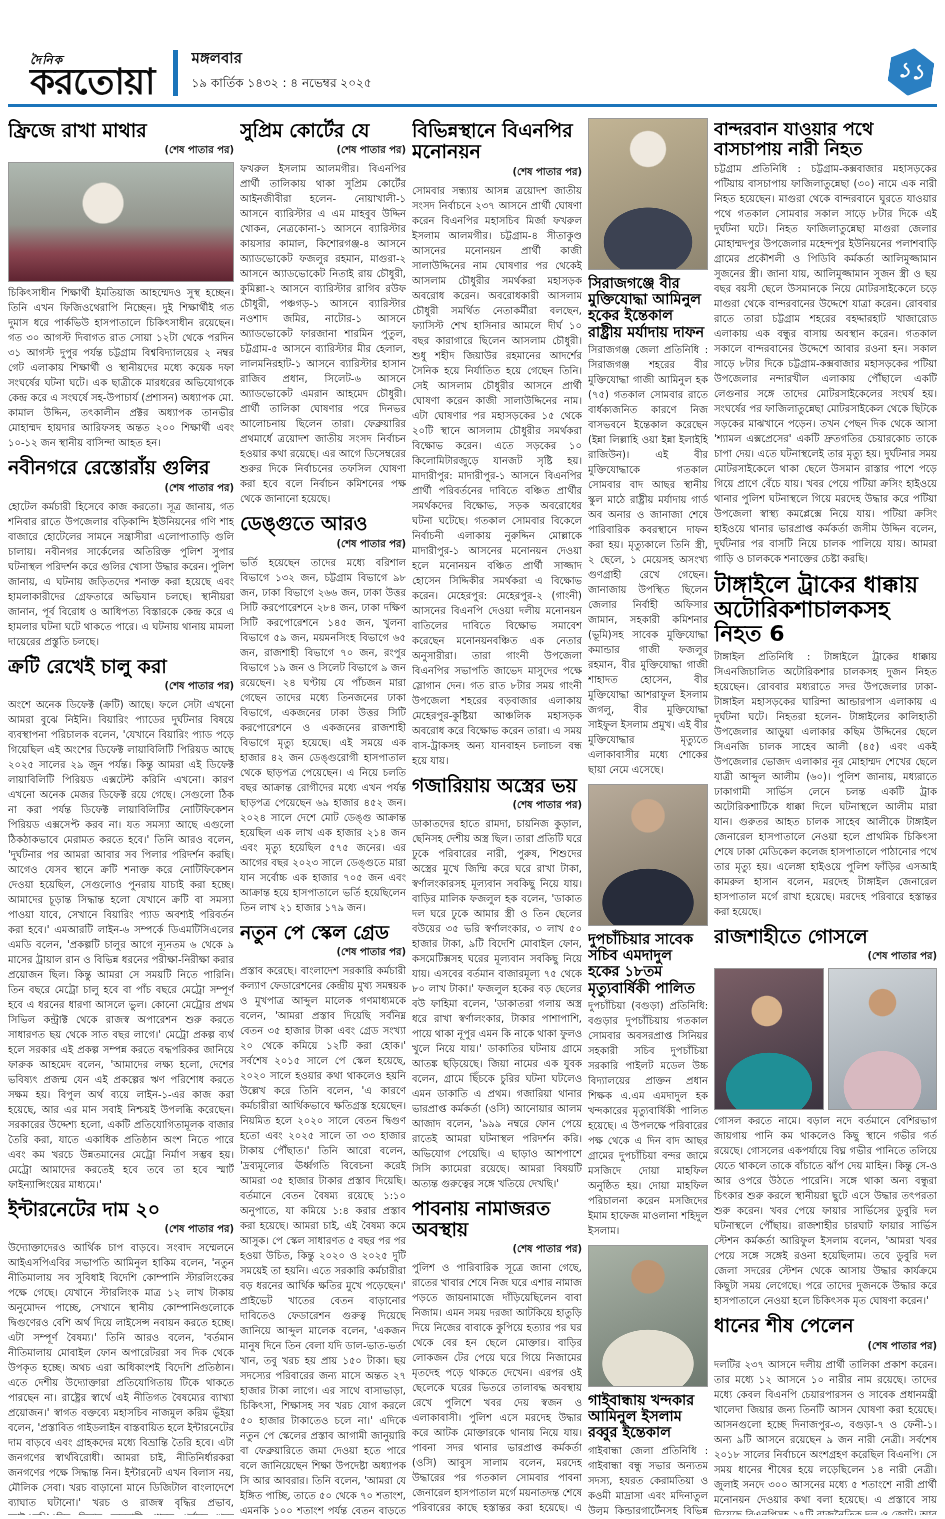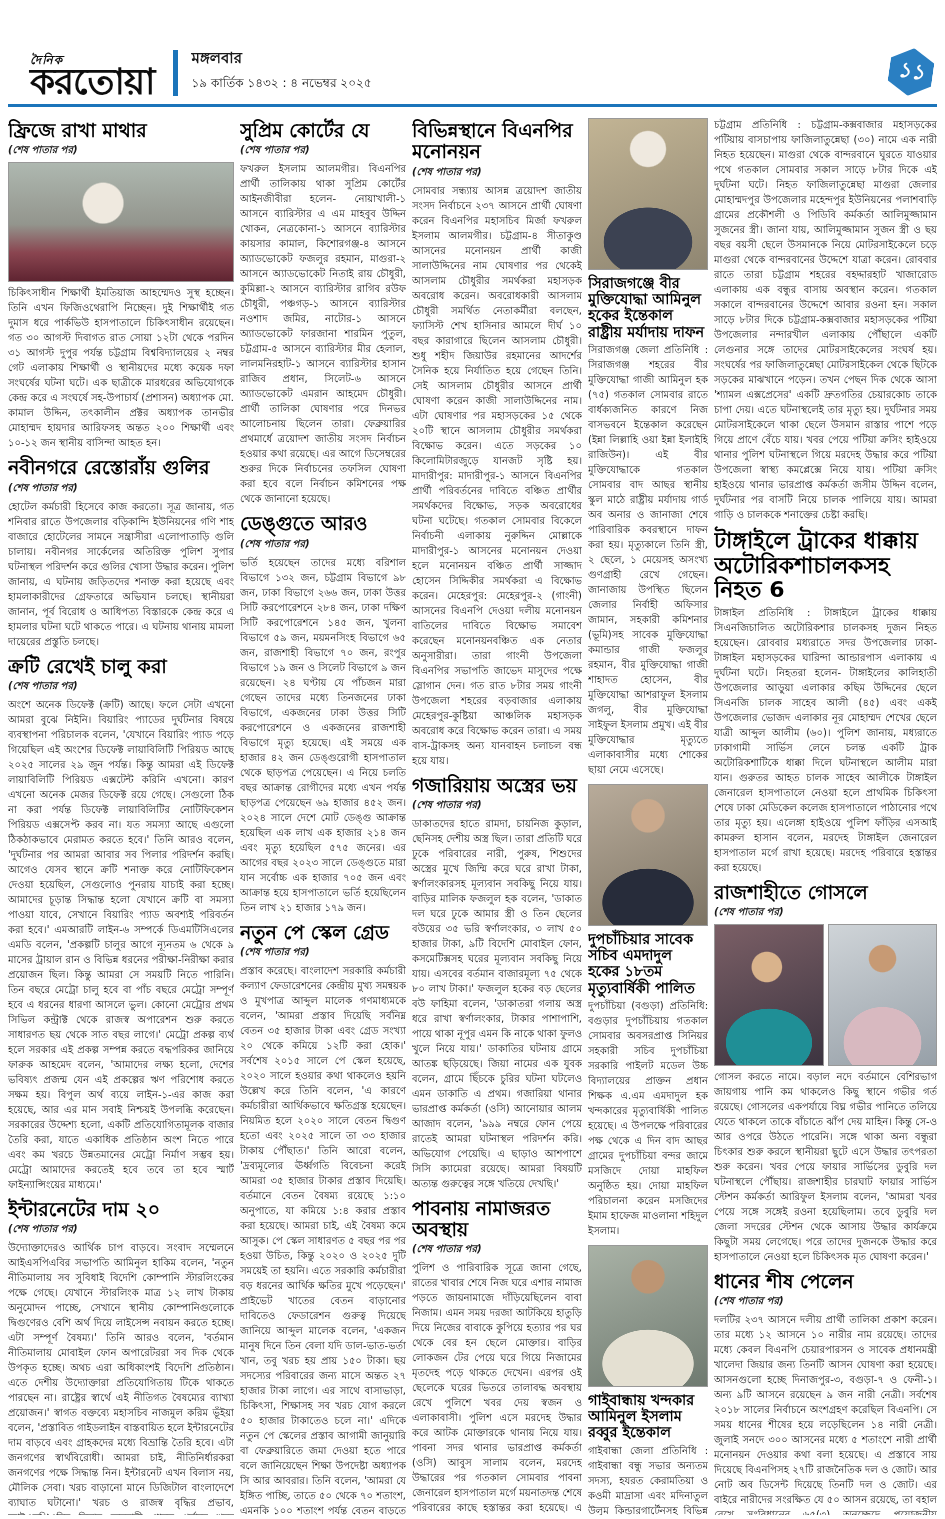--- a/index.html
+++ b/index.html
@@ -33,21 +33,21 @@
   .colm2{width:166px;}
   .colm3{width:170px;}
   .colm4{width:120px;}
   .colm5{width:223px;}
 
   .article{margin-bottom:7px;}
   .hl{font-weight:900;text-align:left;font-size:19px;line-height:1.12;margin:5px 0 1px;color:#000;}
   .colm4 .hl{font-size:14.5px;}
   .h-med{font-size:17.5px;}
   .h-big{font-size:22px;}
-  .cont{text-align:left;font-size:10px;font-weight:700;margin-bottom:2px;font-style:italic;}
+  .cont{text-align:right;font-size:10px;font-weight:700;margin-bottom:2px;}
   .body{font-size:10px;line-height:1.5;text-align:justify;margin:2px 0;}
 
   .photorow{display:flex;gap:4px;margin:3px 0;}
   .photo{flex:1;border:1px solid #999;}
   .p-injured{background:
     radial-gradient(circle at 42% 34%,#efe9df 13%,rgba(0,0,0,0) 14%),
     linear-gradient(180deg,#aeb8b0 0%,#93958d 52%,#8a4550 76%,#5f2431 100%);}
   .p-fighter{background:
     radial-gradient(circle at 50% 20%,#efe9df 13%,rgba(0,0,0,0) 14%),
     radial-gradient(ellipse 62% 38% at 50% 82%,#3c4252 60%,rgba(0,0,0,0) 61%),
@@ -223,20 +223,21 @@
           <p class="body">গাইবান্ধা জেলা প্রতিনিধি : গাইবান্ধা বন্ধু সভার অন্যতম সদস্য, হযরত কেরামতিয়া ও কওমী মাদ্রাসা এবং মদিনাতুল উলুম কিন্ডারগার্টেনসহ বিভিন্ন সামাজিক, সাংস্কৃতিক সংগঠনের খন্দকার আমিনুল ইসলাম রব্বু গত রোববার রাতে নিজ বাসভবনে ইন্তেকাল করেছেন (ইন্না লিল্লাহি ওয়া ইন্না ইলাইহি রাজিউন)। তার মৃত্যুতে গাইবান্ধার বিভিন্ন সামাজিক, সাংস্কৃতিক সংগঠনের নেতৃবৃন্দ শোক ও সমবেদনা জানিয়েছেন। মৃত্যুকালে তিনি ২ ছেলে, ১ মেয়েসহ বহু গুণগ্রাহী রেখে গেছেন।</p>
         </div>
 
       </div>
 
     </div>
 
     <div class="colm colm5">
       <div>
         <div class="article">
+          <div class="hl h-med">বান্দরবান যাওয়ার পথে বাসচাপায় নারী নিহত</div>
 
           <p class="body">চট্টগ্রাম প্রতিনিধি : চট্টগ্রাম-কক্সবাজার মহাসড়কের পটিয়ায় বাসচাপায় ফাজিলাতুন্নেছা (৩০) নামে এক নারী নিহত হয়েছেন। মাগুরা থেকে বান্দরবানে ঘুরতে যাওয়ার পথে গতকাল সোমবার সকাল সাড়ে ৮টার দিকে এই দুর্ঘটনা ঘটে। নিহত ফাজিলাতুন্নেছা মাগুরা জেলার মোহাম্মদপুর উপজেলার মহেন্দপুর ইউনিয়নের পলাশবাড়ি গ্রামের প্রকৌশলী ও পিডিবি কর্মকর্তা আলিমুজ্জামান সুজনের স্ত্রী। জানা যায়, আলিমুজ্জামান সুজন স্ত্রী ও ছয় বছর বয়সী ছেলে উসমানকে নিয়ে মোটরসাইকেলে চড়ে মাগুরা থেকে বান্দরবানের উদ্দেশে যাত্রা করেন। রোববার রাতে তারা চট্টগ্রাম শহরের বহদ্দারহাট খাজারোড এলাকায় এক বন্ধুর বাসায় অবস্থান করেন। গতকাল সকালে বান্দরবানের উদ্দেশে আবার রওনা হন। সকাল সাড়ে ৮টার দিকে চট্টগ্রাম-কক্সবাজার মহাসড়কের পটিয়া উপজেলার নন্দারখীল এলাকায় পৌঁছালে একটি লেগুনার সঙ্গে তাদের মোটরসাইকেলের সংঘর্ষ হয়। সংঘর্ষের পর ফাজিলাতুন্নেছা মোটরসাইকেল থেকে ছিটকে সড়কের মাঝখানে পড়েন। তখন পেছন দিক থেকে আসা 'শ্যামল এক্সপ্রেসের' একটি দ্রুতগতির চেয়ারকোচ তাকে চাপা দেয়। এতে ঘটনাস্থলেই তার মৃত্যু হয়। দুর্ঘটনার সময় মোটরসাইকেলে থাকা ছেলে উসমান রাস্তার পাশে পড়ে গিয়ে প্রাণে বেঁচে যায়। খবর পেয়ে পটিয়া ক্রসিং হাইওয়ে থানার পুলিশ ঘটনাস্থলে গিয়ে মরদেহ উদ্ধার করে পটিয়া উপজেলা স্বাস্থ্য কমপ্লেক্সে নিয়ে যায়। পটিয়া ক্রসিং হাইওয়ে থানার ভারপ্রাপ্ত কর্মকর্তা জসীম উদ্দিন বলেন, দুর্ঘটনার পর বাসটি নিয়ে চালক পালিয়ে যায়। আমরা গাড়ি ও চালককে শনাক্তের চেষ্টা করছি।</p>
         </div>
 
         <div class="article">
           <div class="hl h-big">টাঙ্গাইলে ট্রাকের ধাক্কায় অটোরিকশাচালকসহ নিহত 6</div>
 
           <p class="body">টাঙ্গাইল প্রতিনিধি : টাঙ্গাইলে ট্রাকের ধাক্কায় সিএনজিচালিত অটোরিকশার চালকসহ দুজন নিহত হয়েছেন। রোববার মধ্যরাতে সদর উপজেলার ঢাকা-টাঙ্গাইল মহাসড়কের ঘারিন্দা আন্ডারপাস এলাকায় এ দুর্ঘটনা ঘটে। নিহতরা হলেন- টাঙ্গাইলের কালিহাতী উপজেলার আড়ুয়া এলাকার কছিম উদ্দিনের ছেলে সিএনজি চালক সাহেব আলী (৪৫) এবং একই উপজেলার ভোজদ এলাকার নূর মোহাম্মদ শেখের ছেলে যাত্রী আব্দুল আলীম (৬০)। পুলিশ জানায়, মধ্যরাতে ঢাকাগামী সার্ভিস লেনে চলন্ত একটি ট্রাক অটোরিকশাটিকে ধাক্কা দিলে ঘটনাস্থলে আলীম মারা যান। গুরুতর আহত চালক সাহেব আলীকে টাঙ্গাইল জেনারেল হাসপাতালে নেওয়া হলে প্রাথমিক চিকিৎসা শেষে ঢাকা মেডিকেল কলেজ হাসপাতালে পাঠানোর পথে তার মৃত্যু হয়। এলেঙ্গা হাইওয়ে পুলিশ ফাঁড়ির এসআই কামরুল হাসান বলেন, মরদেহ টাঙ্গাইল জেনারেল হাসপাতাল মর্গে রাখা হয়েছে। মরদেহ পরিবারে হস্তান্তর করা হয়েছে।</p>
         </div>
 

